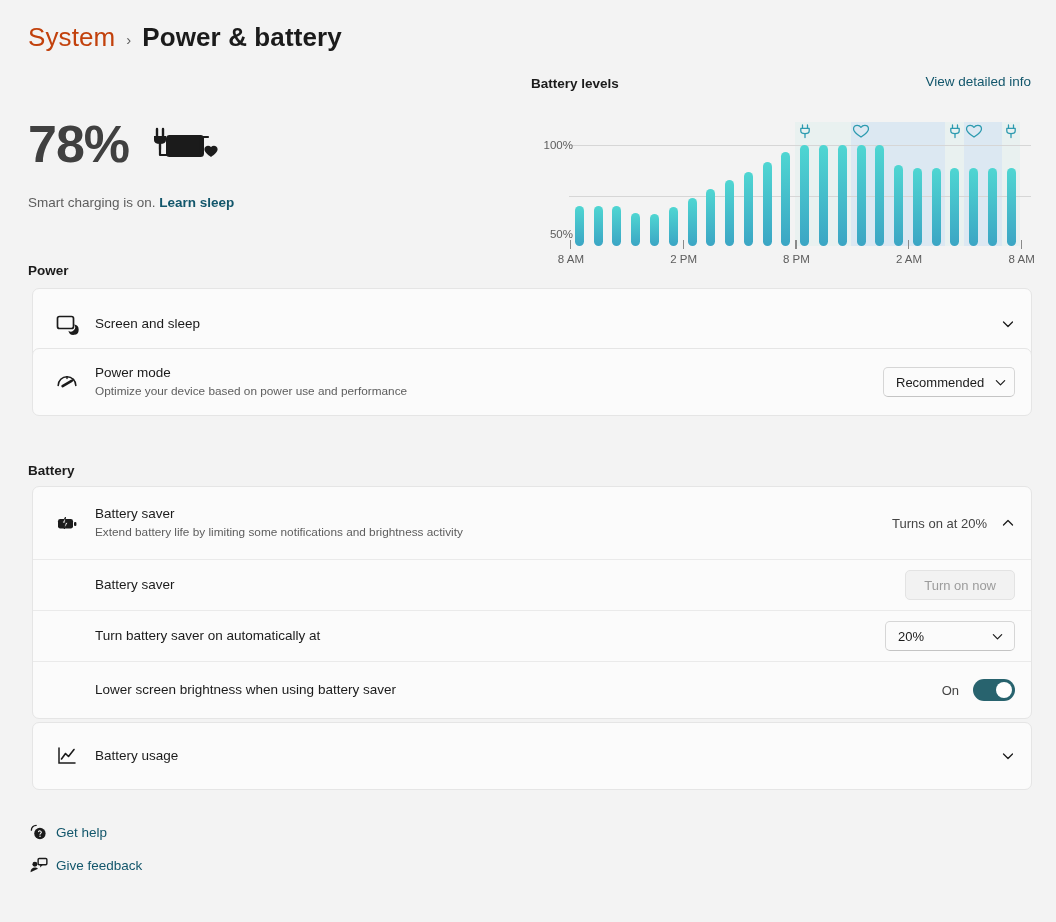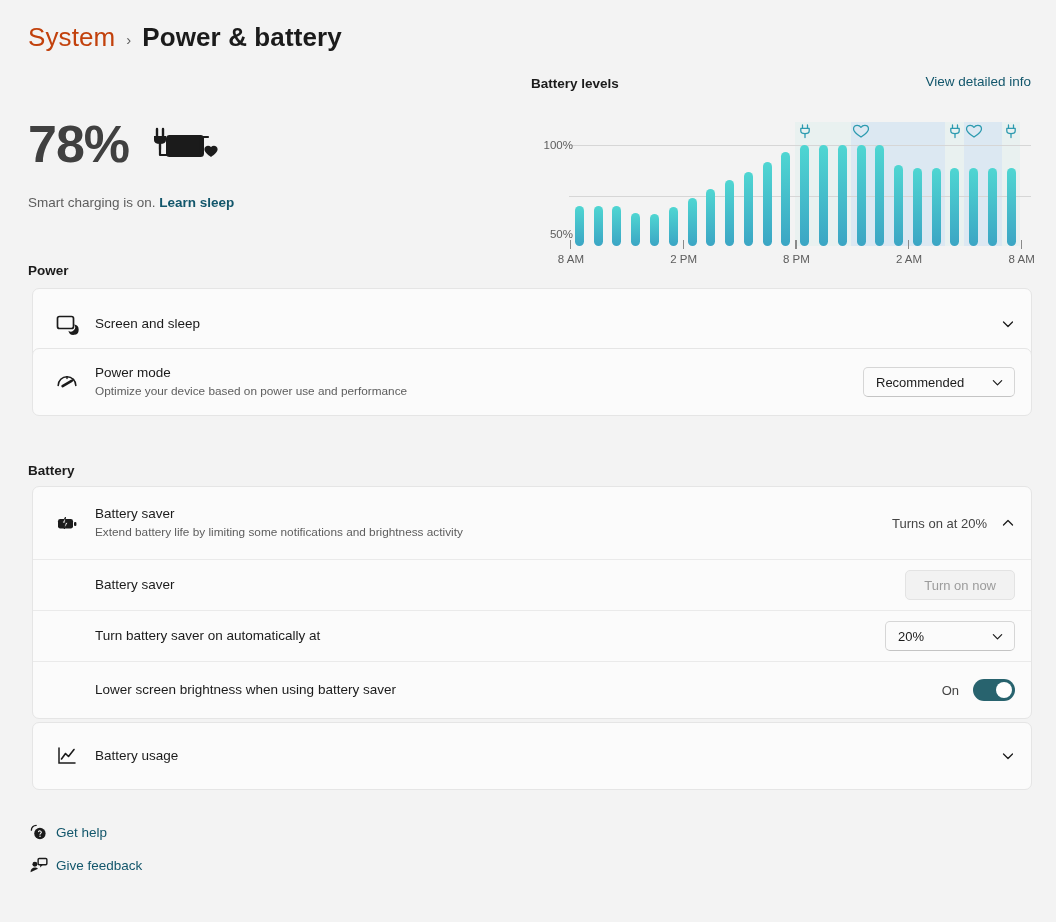--- a/index.html
+++ b/index.html
@@ -87,21 +87,21 @@
   .row-value { font-size: 13px; color: #444; }
   .chev { color: #1b1b1b; display: flex; align-items: center; }
 
   
   .combo {
     display: flex; align-items: center; justify-content: space-between;
     background: #fbfbfb; border: 1px solid #d6d6d6; border-bottom-color: #c4c4c4;
     border-radius: 5px; height: 30px; padding: 0 10px 0 12px;
     font-size: 13px; color: #1b1b1b; gap: 10px;
   }
-  .combo.wide { width: 152px; }
+  .combo.wide { width: 132px; }
   .combo.narrow { width: 130px; }
   .btn {
     background: #f2f2f2; border: 1px solid #e3e3e3; border-radius: 5px;
     height: 30px; padding: 0 18px; font-size: 13px; color: #9c9c9c;
     font-family: inherit; display: flex; align-items: center; justify-content: center;
   }
   .toggle {
     width: 42px; height: 22px; border-radius: 11px; background: #28636e;
     position: relative; flex: 0 0 auto;
   }

